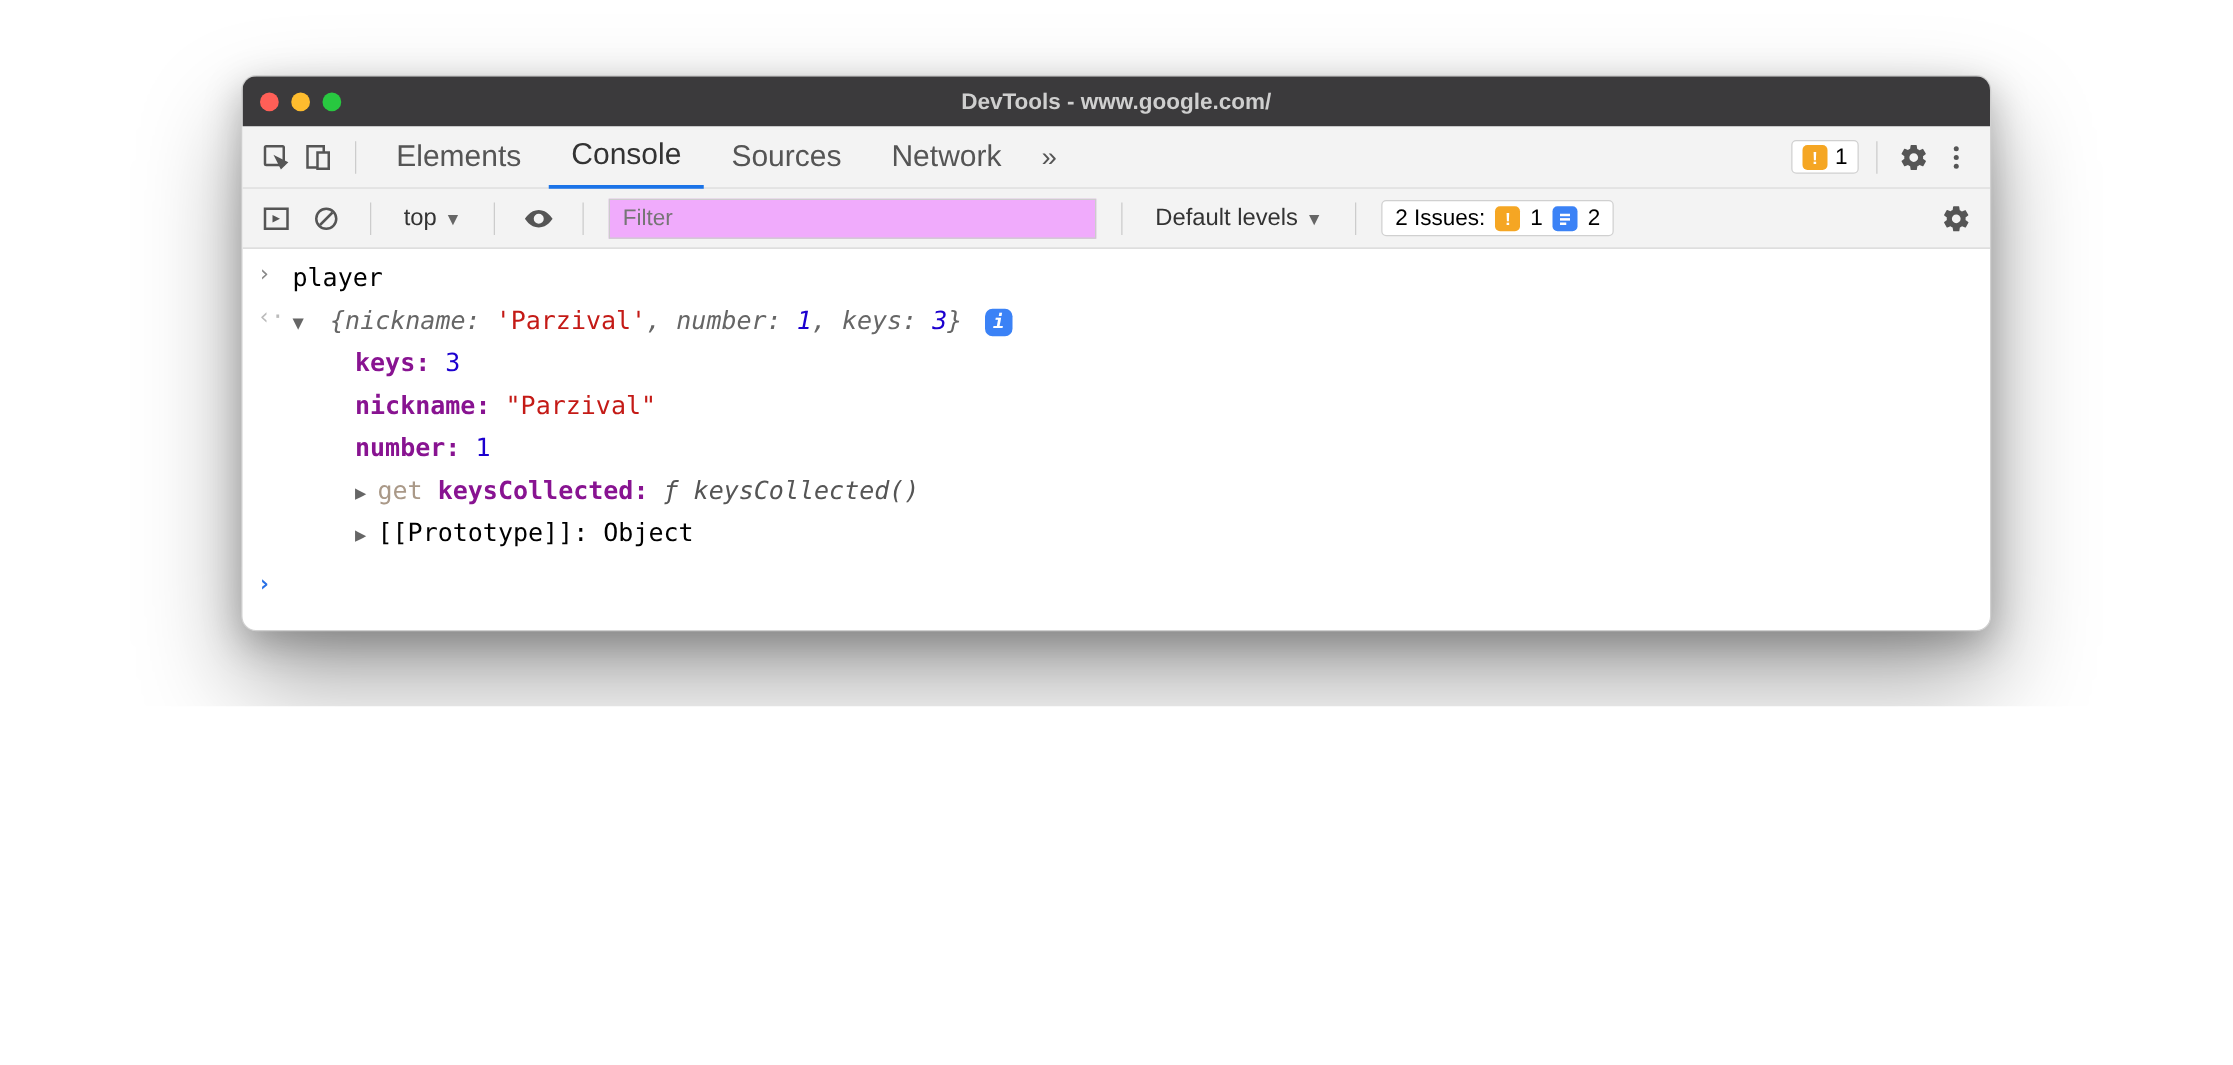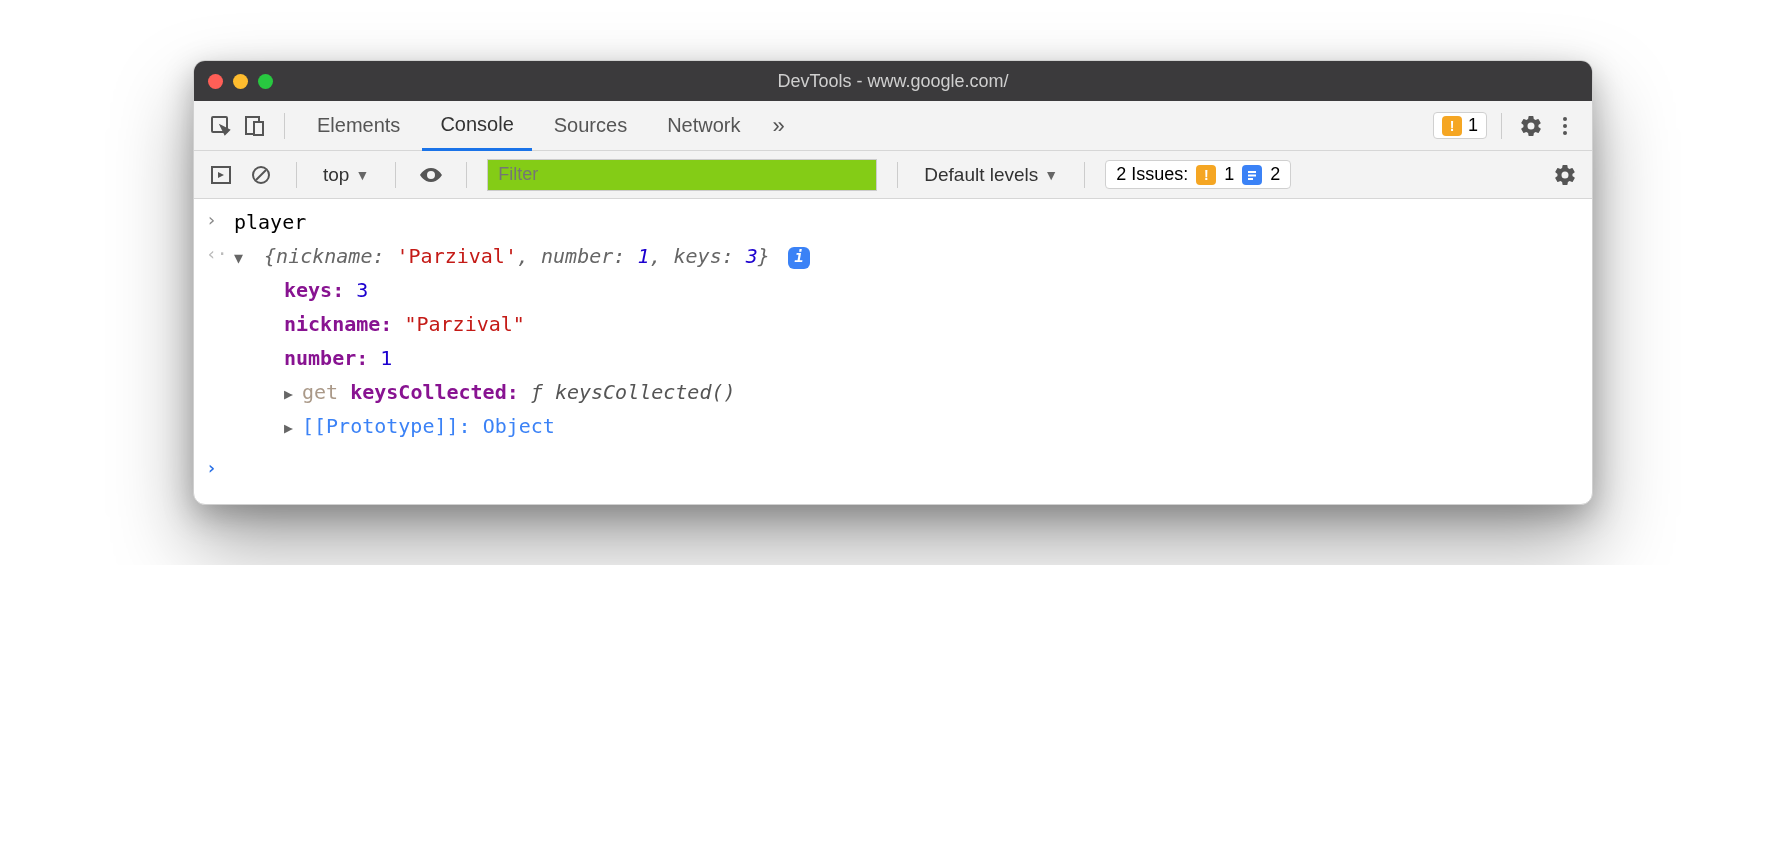--- a/index.html
+++ b/index.html
@@ -27,39 +27,39 @@
     position: relative;
     padding: 0 14px;
   }
   .traffic { display: flex; gap: 10px; }
   .dot { width: 15px; height: 15px; border-radius: 50%; }
   .dot.red { background: #ff5f57; }
   .dot.yellow { background: #febc2e; }
   .dot.green { background: #28c840; }
   .title {
     position: absolute; left: 0; right: 0; text-align: center;
-    color: #cfcfcf; font-size: 18px; font-weight: 400;
+    color: #cfcfcf; font-size: 18px; font-weight: 700;
     pointer-events: none;
   }
   .tabbar {
     display: flex; align-items: center;
     height: 50px;
     border-bottom: 1px solid #d6d6d6;
     background: #f3f3f3;
     padding: 0 12px;
     gap: 4px;
   }
   .iconbtn {
     width: 30px; height: 30px; display:flex; align-items:center; justify-content:center;
     color: #555; cursor: pointer;
   }
   .divider { width:1px; height:26px; background:#ccc; margin: 0 10px; }
   .tab {
     padding: 0 18px; height: 50px; display:flex; align-items:center;
-    font-size: 20px; color: #555; cursor:pointer;
+    font-size: 24px; color: #555; cursor:pointer;
   }
   .tab.active { color:#333; border-bottom: 3px solid #1a73e8; font-weight:400; }
   .expand { font-size:22px; color:#555; padding:0 10px; cursor:pointer;}
   .flex { flex: 1; }
   .badge-issues {
     display:flex; align-items:center; gap:6px;
     border:1px solid #d0d0d0; border-radius:4px; padding:2px 8px;
     font-size:18px; background:#fff;
   }
   .warn-badge {
@@ -74,21 +74,21 @@
     display:flex; align-items:center; height:48px;
     border-bottom:1px solid #d6d6d6; background:#f3f3f3;
     padding:0 12px; gap:10px;
   }
   .select-ctx {
     font-size:19px; color:#333; display:flex; align-items:center; gap:6px;
     cursor:pointer; padding:0 6px;
   }
   .tri-down { font-size:14px; color:#666; }
   .filter-input {
-    flex:0 0 390px; height:32px; border:1px solid #ccc; background:#84cc16;
+    flex:0 0 390px; height:32px; border:1px solid #ccc; background:#f0abfc;
     padding:0 10px; font-size:18px; color:#555;
   }
   .levels { font-size:19px; color:#333; display:flex; align-items:center; gap:6px; cursor:pointer; padding:0 6px;}
   .issues-pill {
     display:flex; align-items:center; gap:8px; border:1px solid #d0d0d0;
     background:#fff; border-radius:4px; padding:3px 10px; font-size:18px;
   }
   .console-area {
     font-family: ui-monospace, SFMono-Regular, Menlo, Consolas, monospace;
     font-size: 20px; line-height: 1.7;
@@ -101,21 +101,21 @@
   .prompt-caret { color:#2970e6; font-weight:bold;}
   .indent2 { padding-left: 90px; }
   .disclosure { color:#666; font-size:15px; display:inline-block; width:18px;}
   .obj-preview { color:#555; }
   .kw { font-style: italic; color:#666; }
   .str { color:#c41a16; }
   .num { color:#1c00cf; }
   .prop { color:#881391; font-weight:600; }
   .dimprop { color:#a98; }
   .fn-f { font-style: italic; color:#555; }
-  .proto { color:#3b82f6; }
+  .proto { color:#000000; }
   .info-i {
     display:inline-flex; width:22px; height:22px; border-radius:6px; background:#3b82f6;
     color:#fff; align-items:center; justify-content:center; font-size:15px; font-weight:bold; font-style:italic;
     margin-left:6px; vertical-align:middle;
   }
   .highlight {
     border:4px solid #2148d6; border-radius:18px;
     padding: 0 8px; display:inline-block;
   }
   svg { display:block; }

